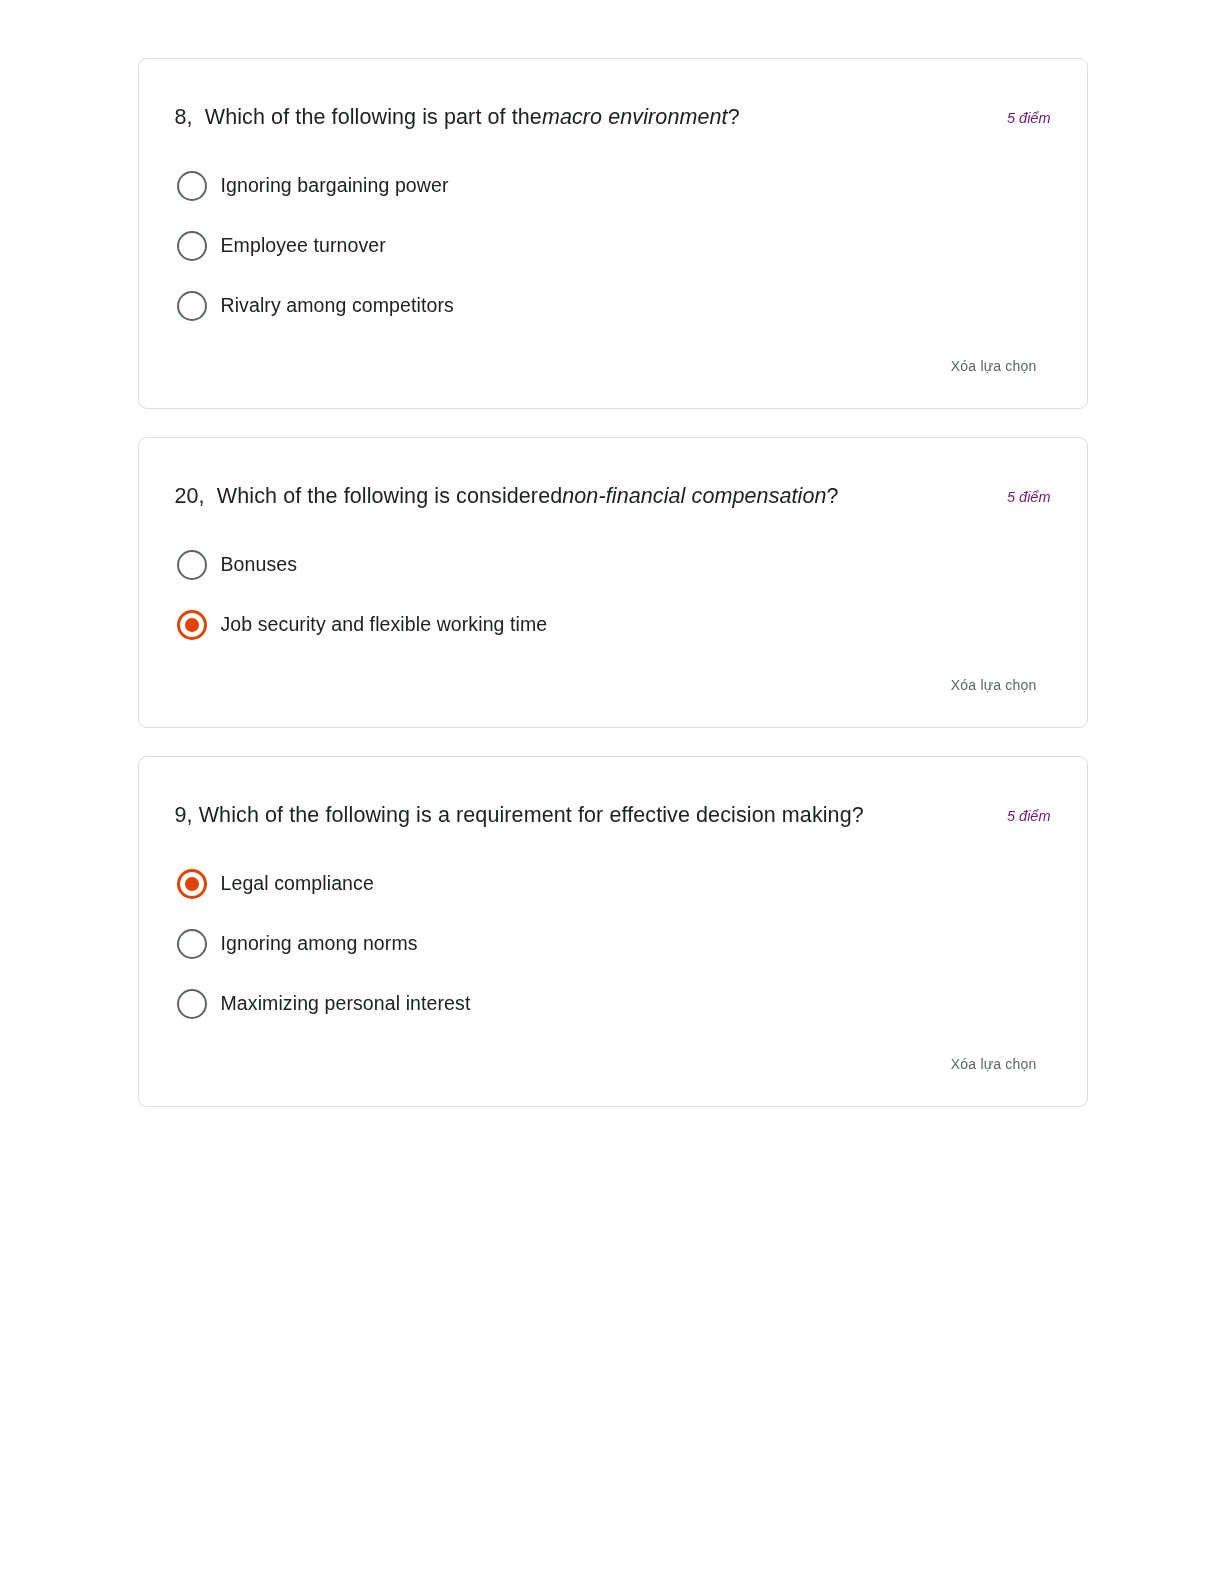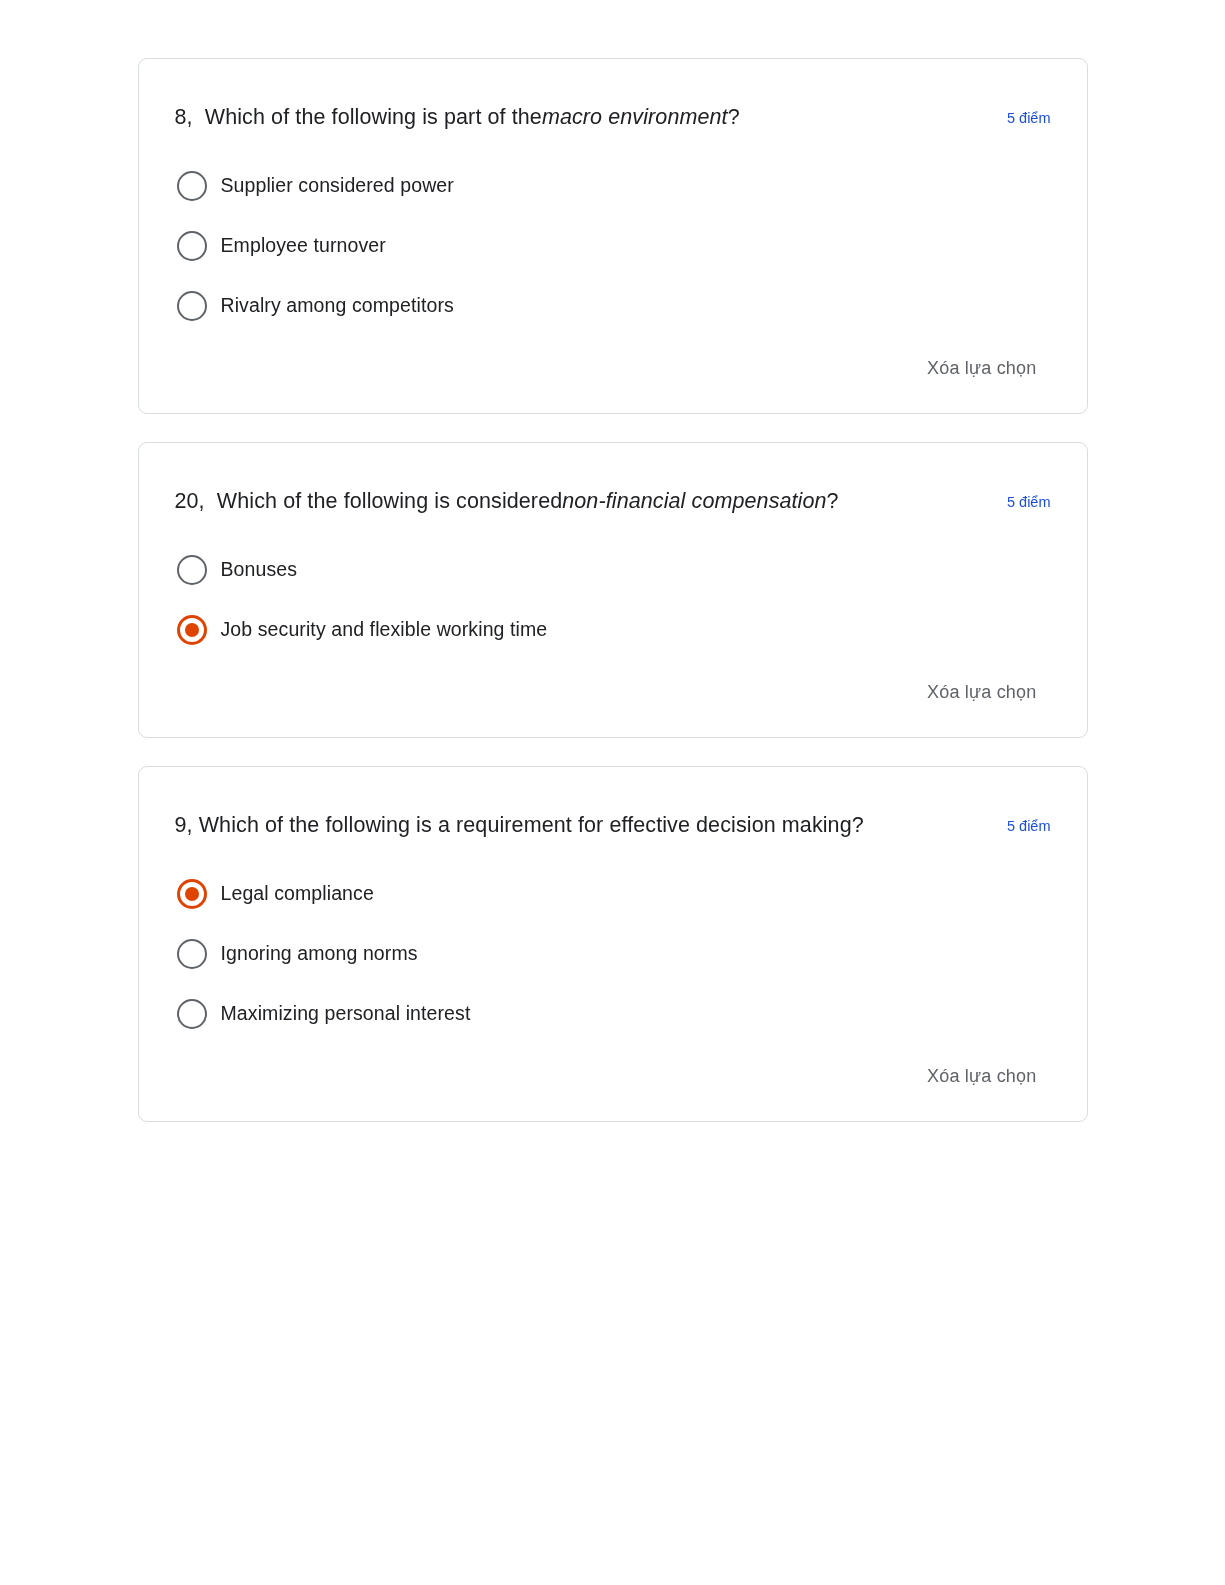--- a/index.html
+++ b/index.html
@@ -36,24 +36,25 @@
     line-height: 1.35;
     color: #202124;
     font-weight: 400;
     letter-spacing: 0.1px;
     flex: 1 1 auto;
     max-width: 790px;
   }
   .q-text .q-em { font-style: italic; }
   .q-points {
     font-size: 14.5px;
-    color: #1d4ed8;
+    color: #701a75;
     white-space: nowrap;
     padding-top: 7px;
     flex: 0 0 auto;
+    font-style: italic;
   }
   .options {
     margin-top: 36px;
   }
   .option {
     display: flex;
     align-items: center;
     gap: 14px;
     min-height: 36px;
     margin-bottom: 24px;
@@ -89,40 +90,40 @@
     line-height: 1.3;
     letter-spacing: 0.1px;
   }
   .clear-row {
     display: flex;
     justify-content: flex-end;
     margin-top: 34px;
     padding-right: 14px;
   }
   .clear-link {
-    font-size: 18px;
+    font-size: 14px;
     color: #5f6368;
     letter-spacing: 0.2px;
     cursor: pointer;
   }
 </style>
 </head>
 <body>
 
 <div class="page">
   <div id="cards-root">
       <div class="card">
         <div class="q-header">
           <div class="q-text"><span>8,</span>&nbsp;&nbsp;<span>Which of the following is part of the</span><span class="q-em">macro environment</span><span>?</span></div>
           <div class="q-points">5 điểm</div>
         </div>
         <div class="options">
           <div class="option">
             <span class="radio"></span>
-            <span class="opt-label">Supplier considered power</span>
+            <span class="opt-label">Ignoring bargaining power</span>
           </div>
           <div class="option">
             <span class="radio"></span>
             <span class="opt-label">Employee turnover</span>
           </div>
           <div class="option">
             <span class="radio"></span>
             <span class="opt-label">Rivalry among competitors</span>
           </div>
         </div>

